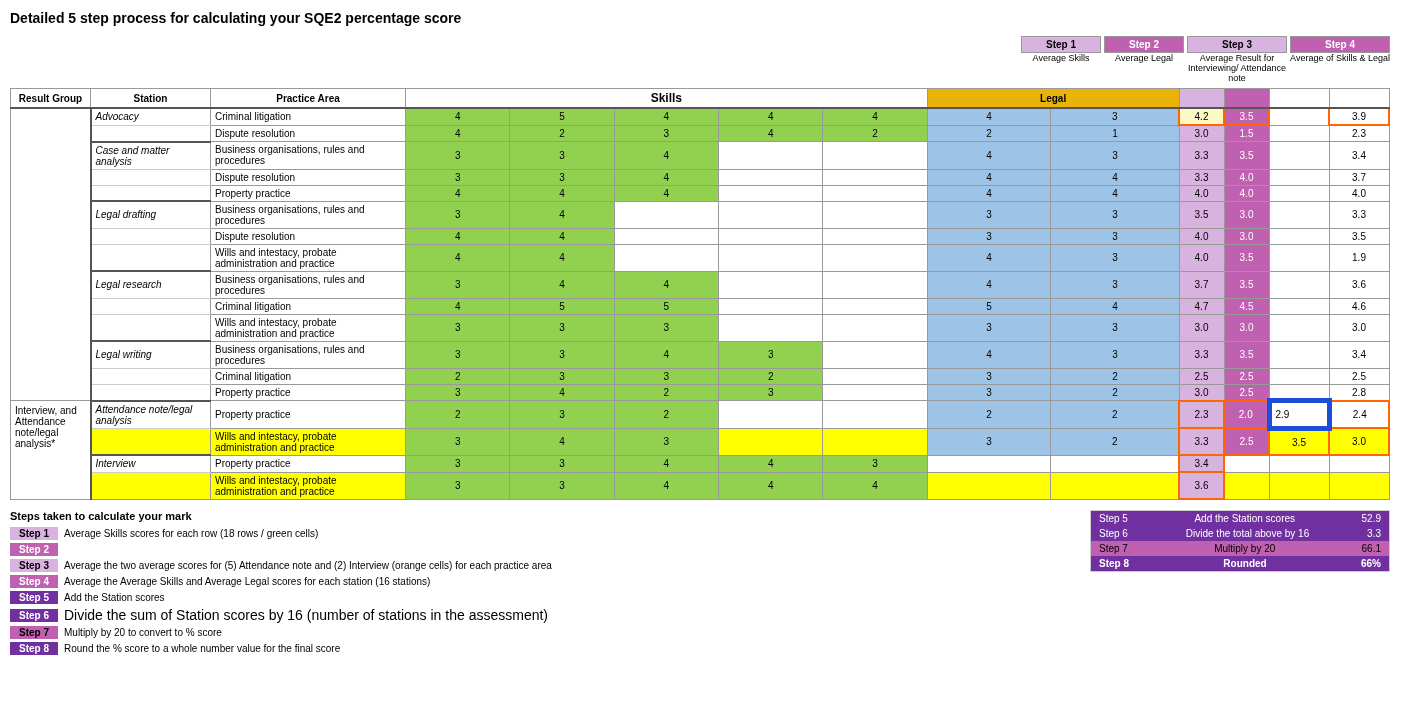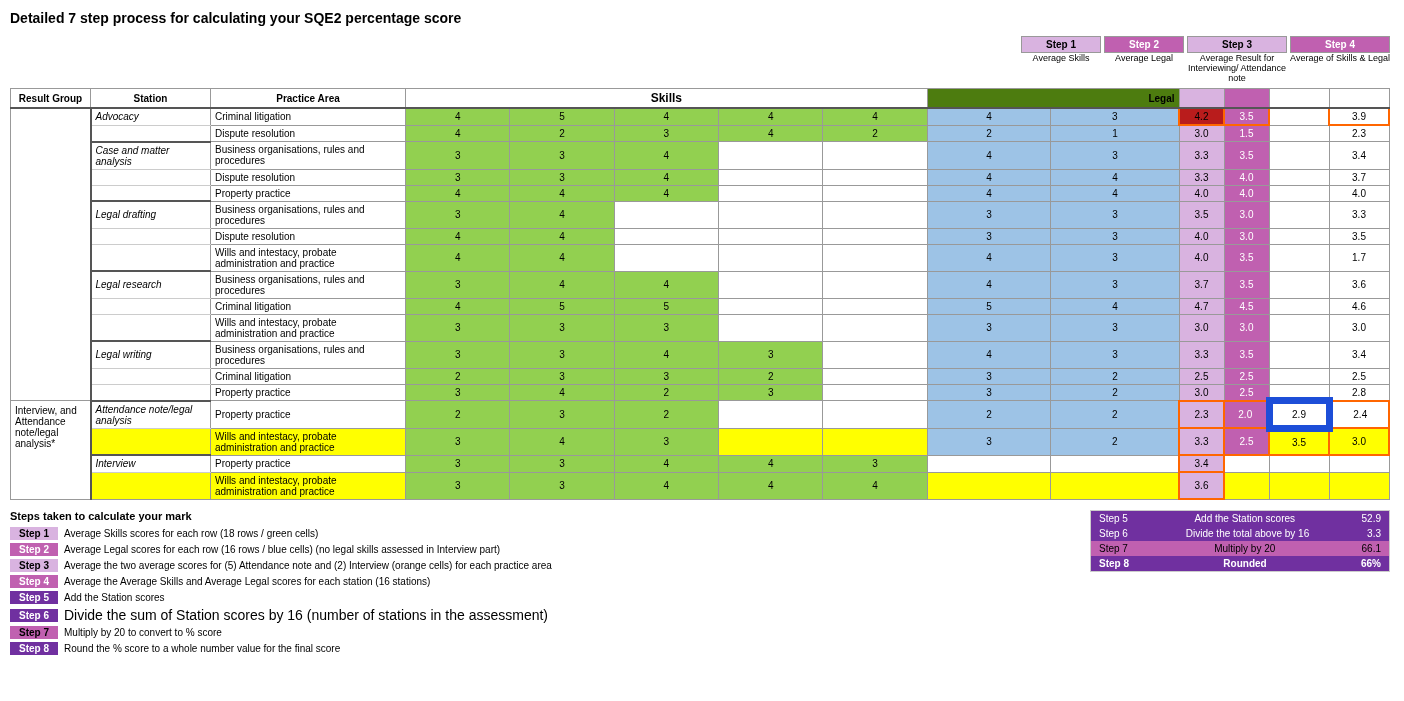--- a/index.html
+++ b/index.html
@@ -11,21 +11,21 @@
     
     
     .main-table { width: 100%; border-collapse: collapse; border-radius: 20px; }
     .main-table td, .main-table th { border: 1px solid #999; padding: 2px 4px; font-size: 10px; vertical-align: middle; }
     .main-table th { font-weight: bold; background: #fff; border-bottom: 2px solid #555; }
   </style>
 </head>
 <body>
 
 <div class="main-container">
-  <h1>Detailed 7 step process for calculating your SQE2 percentage score</h1>
+  <h1>Detailed 5 step process for calculating your SQE2 percentage score</h1>
 
   <div style="display:flex; justify-content:flex-end; margin-bottom:5px; gap:3px;">
     <div style="text-align:center; width:80px;">
       <div style="background:#d9b3e0; border:1px solid #999; padding:2px 4px; font-size:10px; font-weight:bold;">Step 1</div>
       <div style="font-size:9px; text-align:center;">Average Skills</div>
     </div>
     <div style="text-align:center; width:80px;">
       <div style="background:#c060b0; color:#fff; border:1px solid #999; padding:2px 4px; font-size:10px; font-weight:bold;">Step 2</div>
       <div style="font-size:9px; text-align:center;">Average Legal</div>
     </div>
@@ -39,41 +39,41 @@
     </div>
   </div>
 
   <table class="main-table" style="width:100%; border-collapse:collapse;">
     <thead>
       <tr>
         <th style="width:80px; font-size:10px;">Result Group</th>
         <th style="width:120px; font-size:10px;">Station</th>
         <th style="width:195px; font-size:10px;">Practice Area</th>
         <th colspan="5" style="text-align:center; font-size:12px; background:#fff;">Skills</th>
-        <th colspan="2" style="text-align:right; font-size:10px; background:#4d7c0f;">Legal</th>
+        <th colspan="2" style="text-align:center; font-size:10px; background:#eab308;">Legal</th>
         <th style="width:45px; text-align:center; font-size:9px; background:#d9b3e0;"></th>
         <th style="width:45px; text-align:center; font-size:9px; background:#c060b0; color:#fff;"></th>
         <th style="width:60px; text-align:center; font-size:9px;"></th>
         <th style="width:60px; text-align:center; font-size:9px;"></th>
       </tr>
     </thead>
     <tbody id="table-body">
 
       <tr>
         <td rowspan="14" style="vertical-align:top; font-size:10px; border-right:2px solid #555;"></td>
         <td style="font-style:italic; border-bottom:1px solid #ccc;">Advocacy</td>
         <td>Criminal litigation</td>
         <td style="background:#92d050; text-align:center;">4</td>
         <td style="background:#92d050; text-align:center;">5</td>
         <td style="background:#92d050; text-align:center;">4</td>
         <td style="background:#92d050; text-align:center;">4</td>
         <td style="background:#92d050; text-align:center;">4</td>
         <td style="background:#9dc3e6; text-align:center;">4</td>
         <td style="background:#9dc3e6; text-align:center;">3</td>
-        <td style="text-align:center; border:2px solid #ff6600; background:#b91c1c;">4.2</td>
+        <td style="text-align:center; border:2px solid #ff6600; background:#fef9c3;">4.2</td>
         <td style="text-align:center; border:2px solid #ff6600; background:#c060b0; color:#fff;">3.5</td>
         <td style="text-align:center;"></td>
         <td style="text-align:center; border:2px solid #ff6600;">3.9</td>
       </tr>
 
       <tr>
         <td style="border-bottom:2px solid #555;"></td>
         <td>Dispute resolution</td>
         <td style="background:#92d050; text-align:center;">4</td>
         <td style="background:#92d050; text-align:center;">2</td>
@@ -174,21 +174,21 @@
         <td style="background:#92d050; text-align:center;">4</td>
         <td style="background:#92d050; text-align:center;">4</td>
         <td style="text-align:center;"></td>
         <td style="text-align:center;"></td>
         <td style="text-align:center;"></td>
         <td style="background:#9dc3e6; text-align:center;">4</td>
         <td style="background:#9dc3e6; text-align:center;">3</td>
         <td style="text-align:center; background:#d9b3e0;">4.0</td>
         <td style="text-align:center; background:#c060b0; color:#fff;">3.5</td>
         <td style="text-align:center;"></td>
-        <td style="text-align:center;">1.7</td>
+        <td style="text-align:center;">1.9</td>
       </tr>
 
       <tr>
         <td style="font-style:italic; border-bottom:1px solid #ccc;">Legal research</td>
         <td>Business organisations, rules and procedures</td>
         <td style="background:#92d050; text-align:center;">3</td>
         <td style="background:#92d050; text-align:center;">4</td>
         <td style="background:#92d050; text-align:center;">4</td>
         <td style="text-align:center;"></td>
         <td style="text-align:center;"></td>
@@ -286,21 +286,21 @@
         <td>Property practice</td>
         <td style="background:#92d050; text-align:center;">2</td>
         <td style="background:#92d050; text-align:center;">3</td>
         <td style="background:#92d050; text-align:center;">2</td>
         <td style="text-align:center;"></td>
         <td style="text-align:center;"></td>
         <td style="background:#9dc3e6; text-align:center;">2</td>
         <td style="background:#9dc3e6; text-align:center;">2</td>
         <td style="text-align:center; border:2px solid #ff6600; background:#d9b3e0;">2.3</td>
         <td style="text-align:center; border:2px solid #ff6600; background:#c060b0; color:#fff;">2.0</td>
-        <td style="text-align:center; border:7px solid #1d4ed8;">2.9</td>
+        <td style="text-align:left; border:5px solid #1d4ed8;">2.9</td>
         <td style="text-align:center; border:2px solid #ff6600;">2.4</td>
       </tr>
 
       <tr style="background:#ffff00;">
         <td style="border-bottom:2px solid #555; background:#ffff00;"></td>
         <td style="background:#ffff00;">Wills and intestacy, probate administration and practice</td>
         <td style="background:#92d050; text-align:center;">3</td>
         <td style="background:#92d050; text-align:center;">4</td>
         <td style="background:#92d050; text-align:center;">3</td>
         <td style="text-align:center; background:#ffff00;"></td>
@@ -351,21 +351,20 @@
 
     <div style="flex:1;">
       <div style="font-weight:bold; font-size:11px; margin-bottom:5px;">Steps taken to calculate your mark</div>
 
       <div style="display:flex; align-items:center; margin-bottom:3px;">
         <span style="background:#d9b3e0; padding:1px 6px; font-weight:bold; font-size:10px; margin-right:6px; white-space:nowrap; display:inline-block; min-width:48px; text-align:center;">Step 1</span>
         <span style="font-size:10px;">Average Skills scores for each row (18 rows / green cells)</span>
       </div>
       <div style="display:flex; align-items:center; margin-bottom:3px;">
         <span style="background:#c060b0; color:#fff; padding:1px 6px; font-weight:bold; font-size:10px; margin-right:6px; white-space:nowrap; display:inline-block; min-width:48px; text-align:center;">Step 2</span>
-        <span style="font-size:10px;">Average Legal scores for each row (16 rows / blue cells) (no legal skills assessed in Interview part)</span>
       </div>
       <div style="display:flex; align-items:center; margin-bottom:3px;">
         <span style="background:#d9b3e0; padding:1px 6px; font-weight:bold; font-size:10px; margin-right:6px; white-space:nowrap; display:inline-block; min-width:48px; text-align:center;">Step 3</span>
         <span style="font-size:10px;">Average the two average scores for (5) Attendance note  and (2) Interview (orange cells) for each practice area</span>
       </div>
       <div style="display:flex; align-items:center; margin-bottom:3px;">
         <span style="background:#c060b0; color:#fff; padding:1px 6px; font-weight:bold; font-size:10px; margin-right:6px; white-space:nowrap; display:inline-block; min-width:48px; text-align:center;">Step 4</span>
         <span style="font-size:10px;">Average the Average Skills and Average Legal scores for each station (16 stations)</span>
       </div>
       <div style="display:flex; align-items:center; margin-bottom:3px;">

